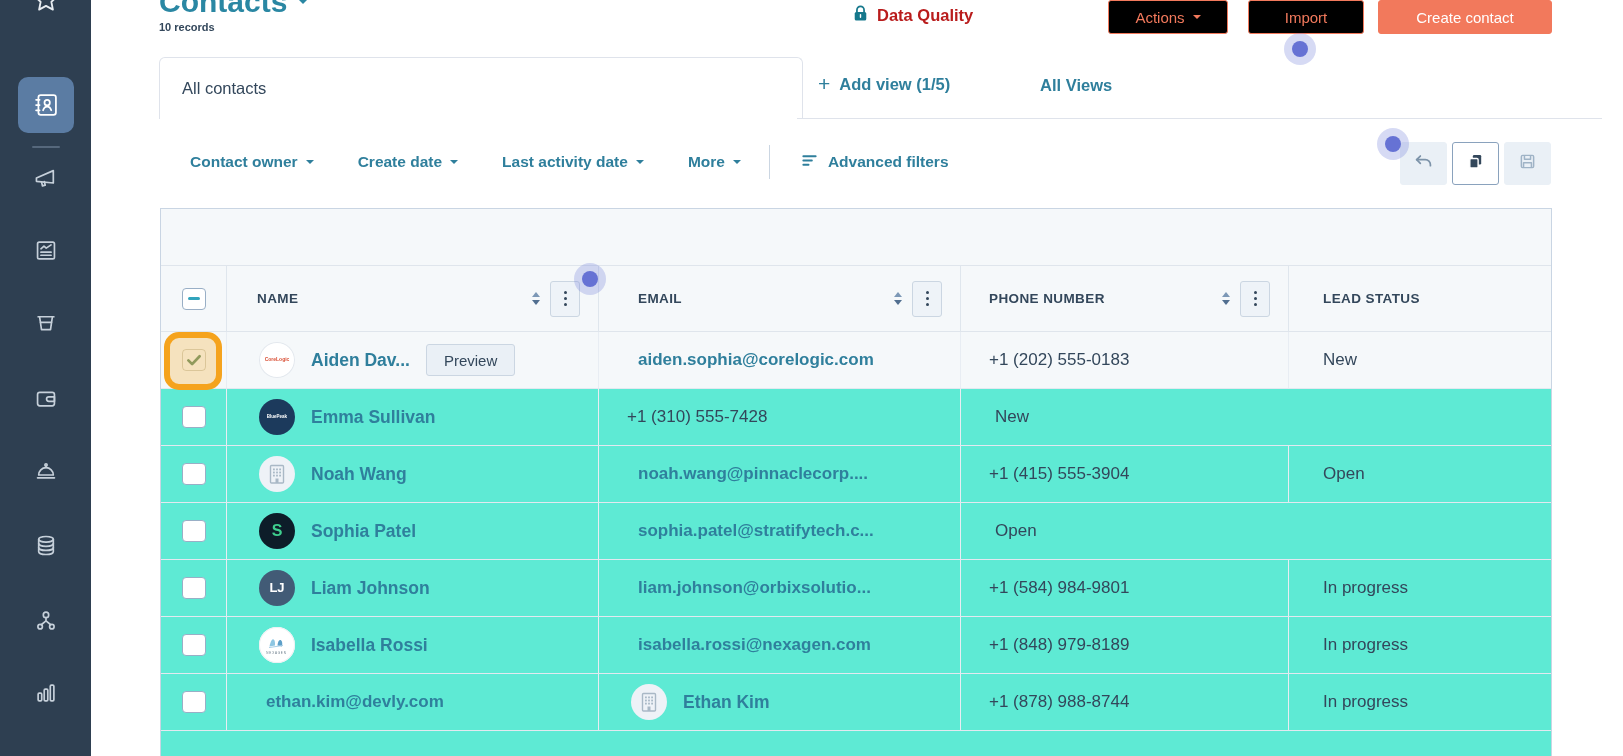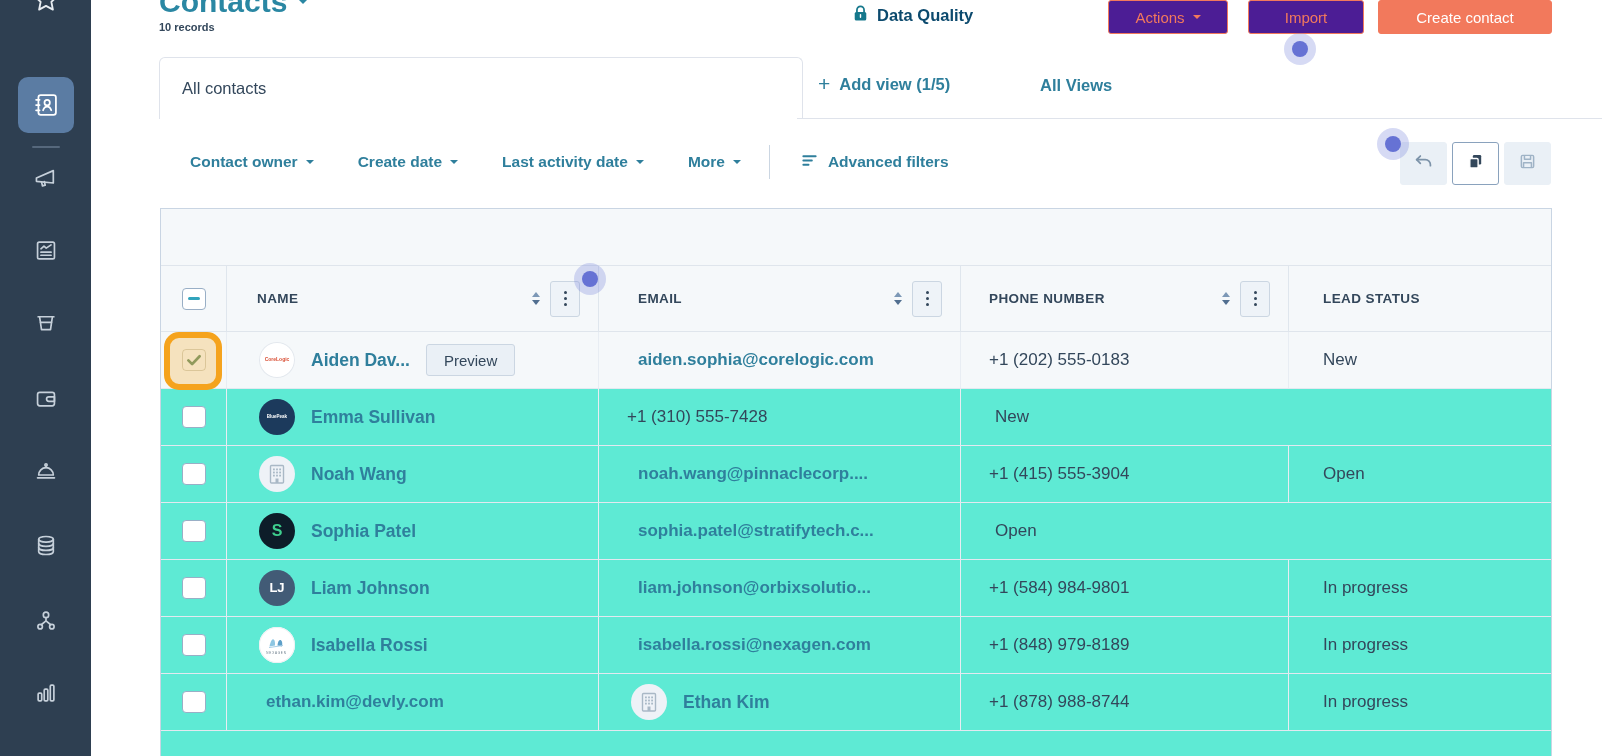--- a/index.html
+++ b/index.html
@@ -14,24 +14,24 @@
   .sb-active-box { width:56px; height:56px; background:#5b7ca3; border-radius:10px; display:grid; place-items:center; }
   .sb-divider { position:absolute; left:32px; top:146px; width:28px; height:2px; background:#56687c; border-radius:2px; }
 
   
   .main { position:absolute; left:91px; top:0; width:1532px; height:756px; }
 
   .page-title { position:absolute; left:68px; top:-13px; font-size:30px; line-height:30px; font-weight:700; color:#2a87a3; white-space:nowrap; }
   .title-caret { display:inline-block; width:0; height:0; border:7px solid transparent; border-top-color:#2a87a3; margin-left:9px; vertical-align:1px; }
   .records-count { position:absolute; left:68px; top:21px; font-size:11px; font-weight:700; color:#33475b; }
 
-  .dq { position:absolute; left:760px; top:4px; display:flex; align-items:center; gap:7px; color:#0c4a6e; font-size:16.5px; font-weight:700; cursor:pointer; }
+  .dq { position:absolute; left:760px; top:4px; display:flex; align-items:center; gap:7px; color:#b91c1c; font-size:16.5px; font-weight:700; cursor:pointer; }
 
   .btn { position:absolute; top:0; height:34px; border-radius:3px; font-size:15px; display:flex; align-items:center; justify-content:center; cursor:pointer; font-family:inherit; }
-  .btn-outline { background:#4c1d95; border:1px solid #f2795c; color:#f2795c; }
+  .btn-outline { background:#000000; border:1px solid #f2795c; color:#f2795c; }
   .btn-solid { background:#f2795c; border:1px solid #f2795c; color:#fff; }
   .btn-actions { left:1017px; width:120px; gap:8px; }
   .btn-import { left:1157px; width:116px; }
   .btn-create { left:1287px; width:174px; }
   .caret-orange { width:0; height:0; border:4.5px solid transparent; border-top-color:#f2795c; margin-top:4px; }
 
   
   .tab { position:absolute; left:68px; top:57px; width:644px; height:62px; background:#fff;
          border:1px solid #dfe3eb; border-bottom:none; border-radius:6px 6px 0 0;
          display:flex; align-items:center; padding-left:22px; font-size:16.5px; color:#33475b; cursor:pointer; }

